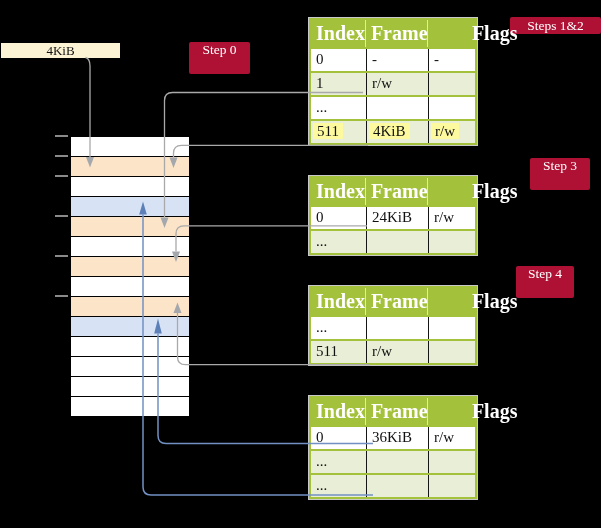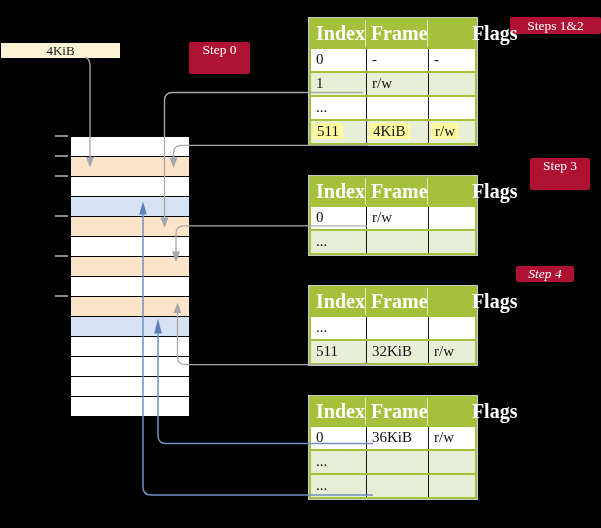--- a/index.html
+++ b/index.html
@@ -13,21 +13,21 @@
     background:#FCF3D4;color:#111;font-size:13px;line-height:15px;text-align:center;
   }
   
   .badge{
     position:absolute;background:#AE1133;color:#fff;border-radius:2px;
     font-size:13.5px;text-align:center;white-space:nowrap;
   }
   #badge-step0{left:189px;top:42px;width:61px;height:32px;line-height:16px;}
   #badge-steps12{left:510px;top:17px;width:91px;height:17px;line-height:17px;}
   #badge-step3{left:520px;top:158px;width:60px;height:32px;line-height:16px;margin-left:10px;}
-  #badge-step4{left:516px;top:266px;width:58px;height:16px;line-height:16px;font-style:italic;}
+  #badge-step4{left:516px;top:266px;width:58px;height:32px;line-height:16px;}
   
   #memory{
     position:absolute;left:70px;top:136px;width:118px;
     border:1px solid #000;background:#fff;
   }
   .mrow{height:19px;border-bottom:1px solid #000;}
   .mrow:last-child{border-bottom:none;}
   .mrow.white{background:#FFFFFF;}
   .mrow.peach{background:#FCE4C8;}
   .mrow.blue{background:#D7E3F4;}
@@ -131,20 +131,21 @@
   </div>
   <div class="ptable" id="table-1">
     <div class="thead">
         <div class="hcell">Index</div>
         <div class="hcell">Frame</div>
         <div class="hcell">Flags</div>
       </div>
     <div class="tbody">
         <div class="trow white">
           <div class="cell">0</div>
+          <div class="cell">24KiB</div>
           <div class="cell">r/w</div>
         </div>
         <div class="trow green">
           <div class="cell">...</div>
           <div class="cell"></div>
           <div class="cell"></div>
         </div>
       </div>
   </div>
   <div class="ptable" id="table-2">
@@ -154,21 +155,20 @@
         <div class="hcell">Flags</div>
       </div>
     <div class="tbody">
         <div class="trow white">
           <div class="cell">...</div>
           <div class="cell"></div>
           <div class="cell"></div>
         </div>
         <div class="trow green">
           <div class="cell">511</div>
-          <div class="cell">32KiB</div>
           <div class="cell">r/w</div>
         </div>
       </div>
   </div>
   <div class="ptable" id="table-3">
     <div class="thead">
         <div class="hcell">Index</div>
         <div class="hcell">Frame</div>
         <div class="hcell">Flags</div>
       </div>

